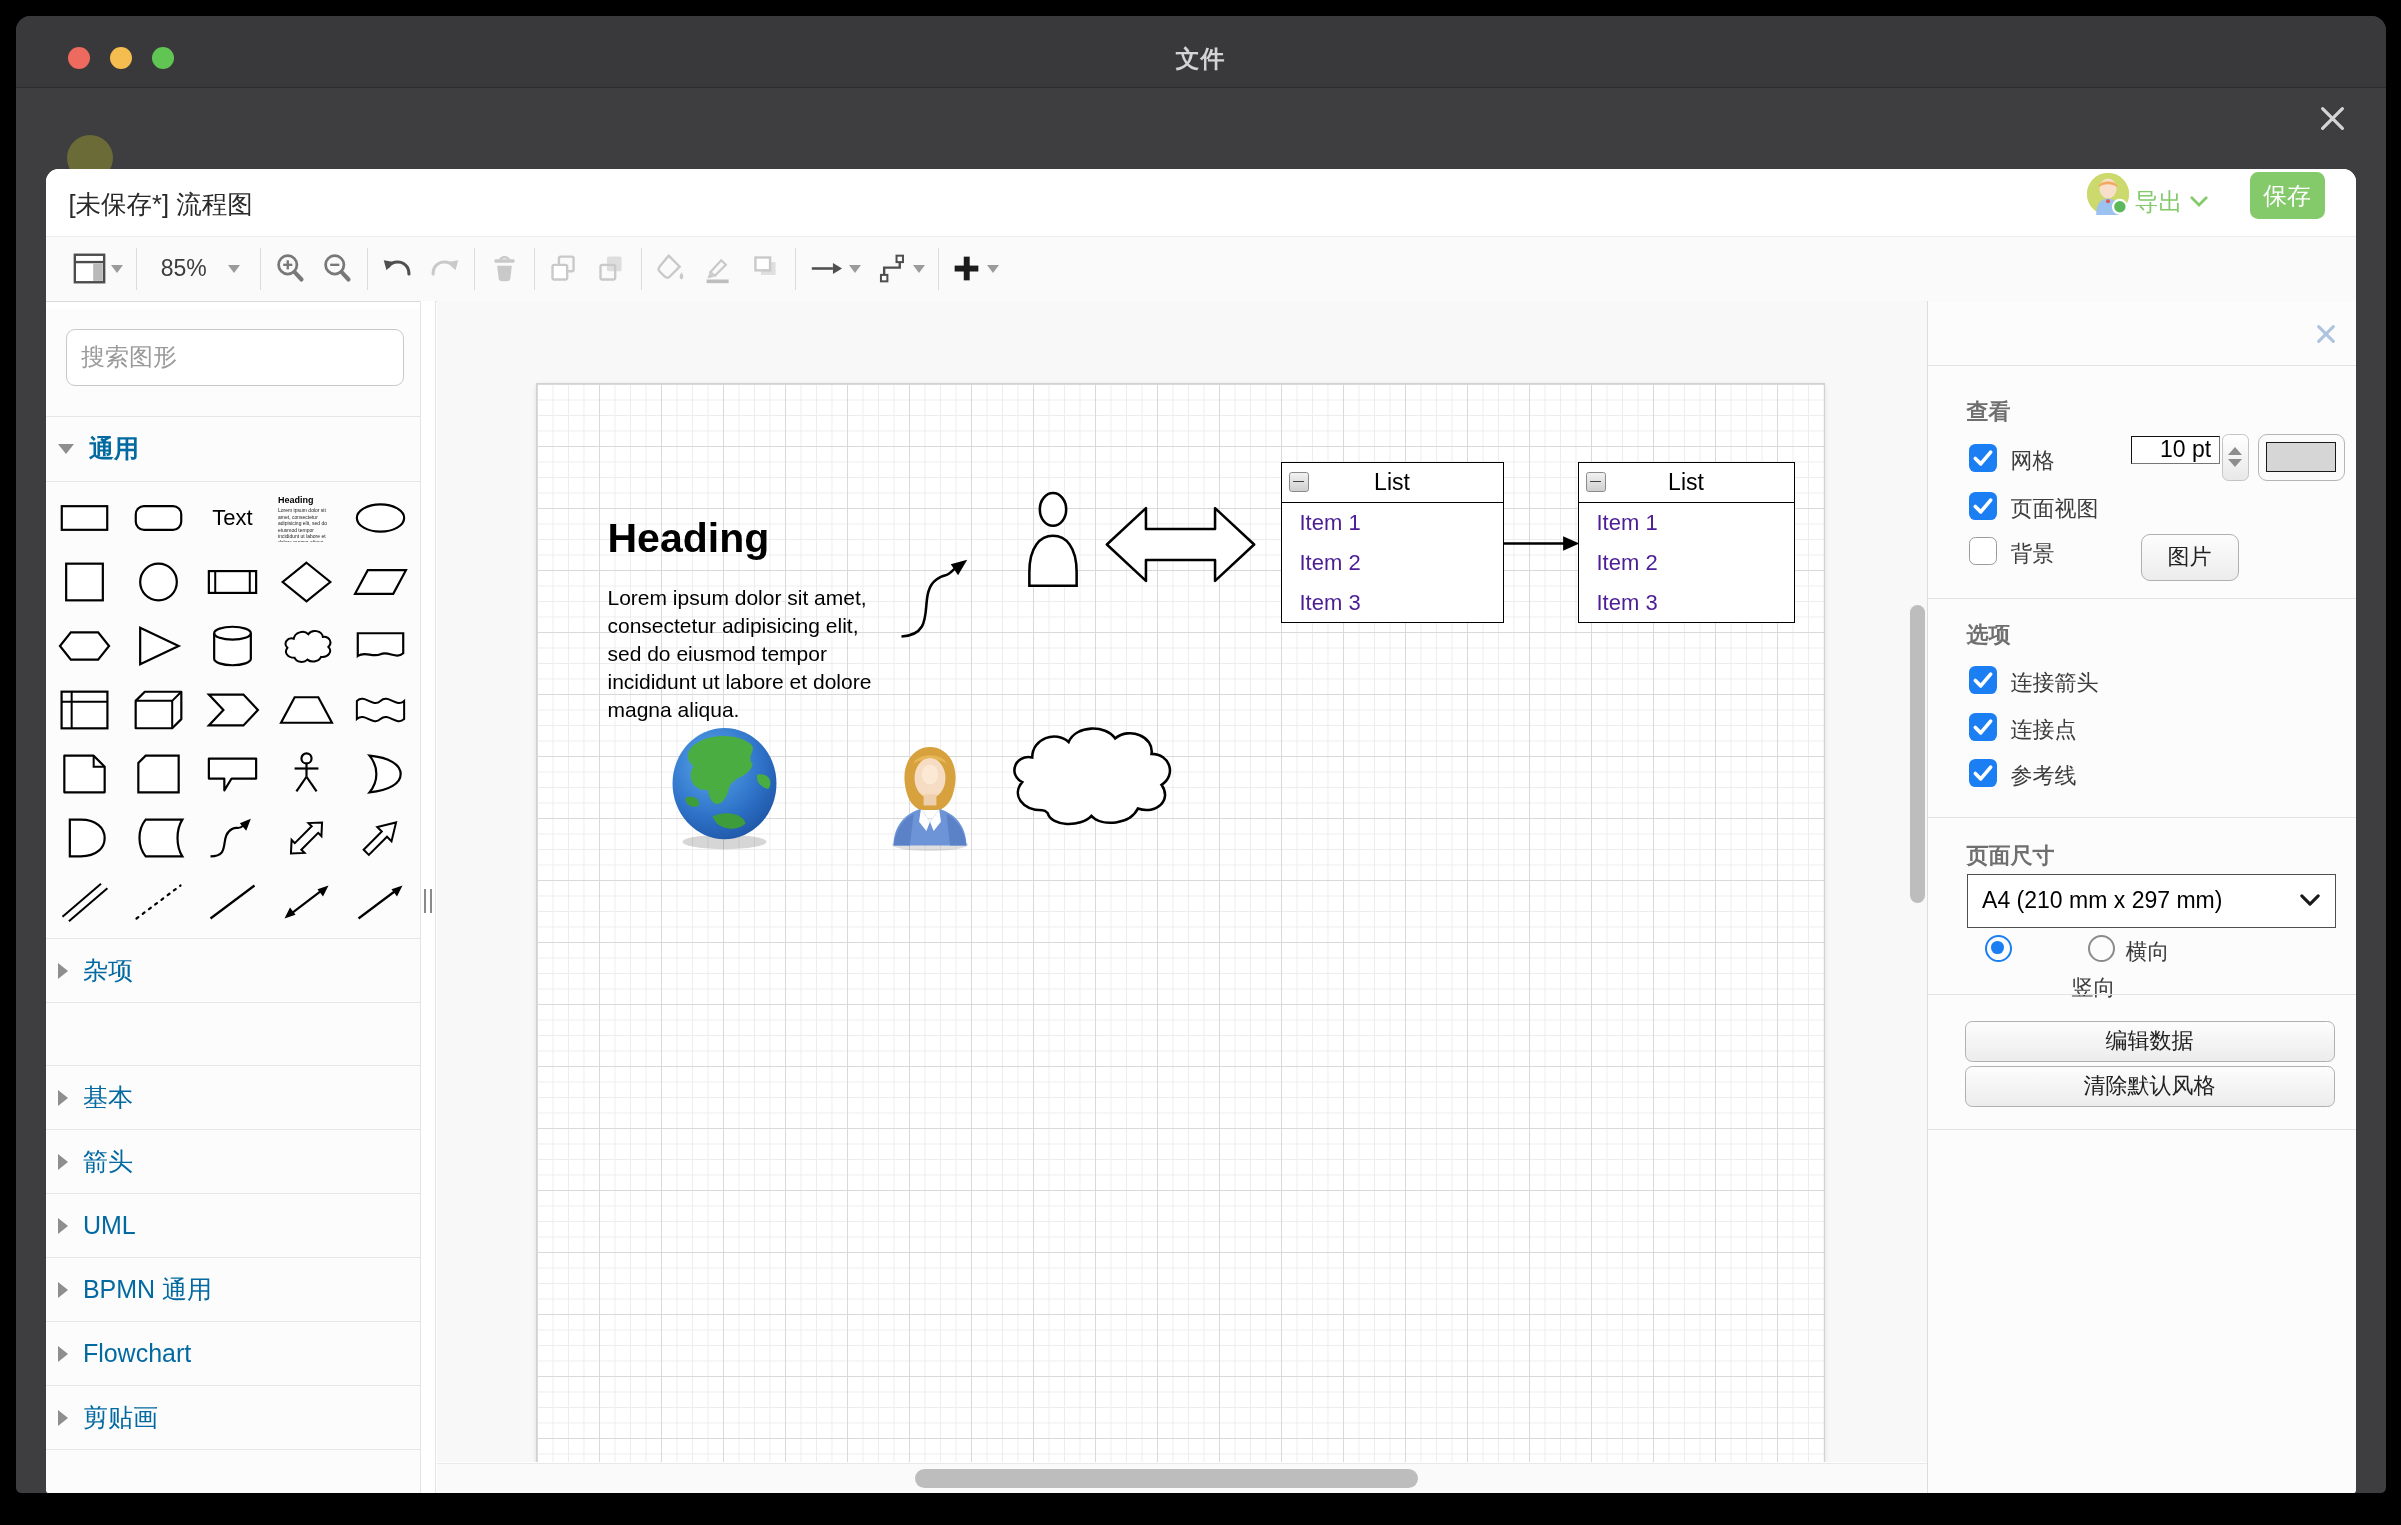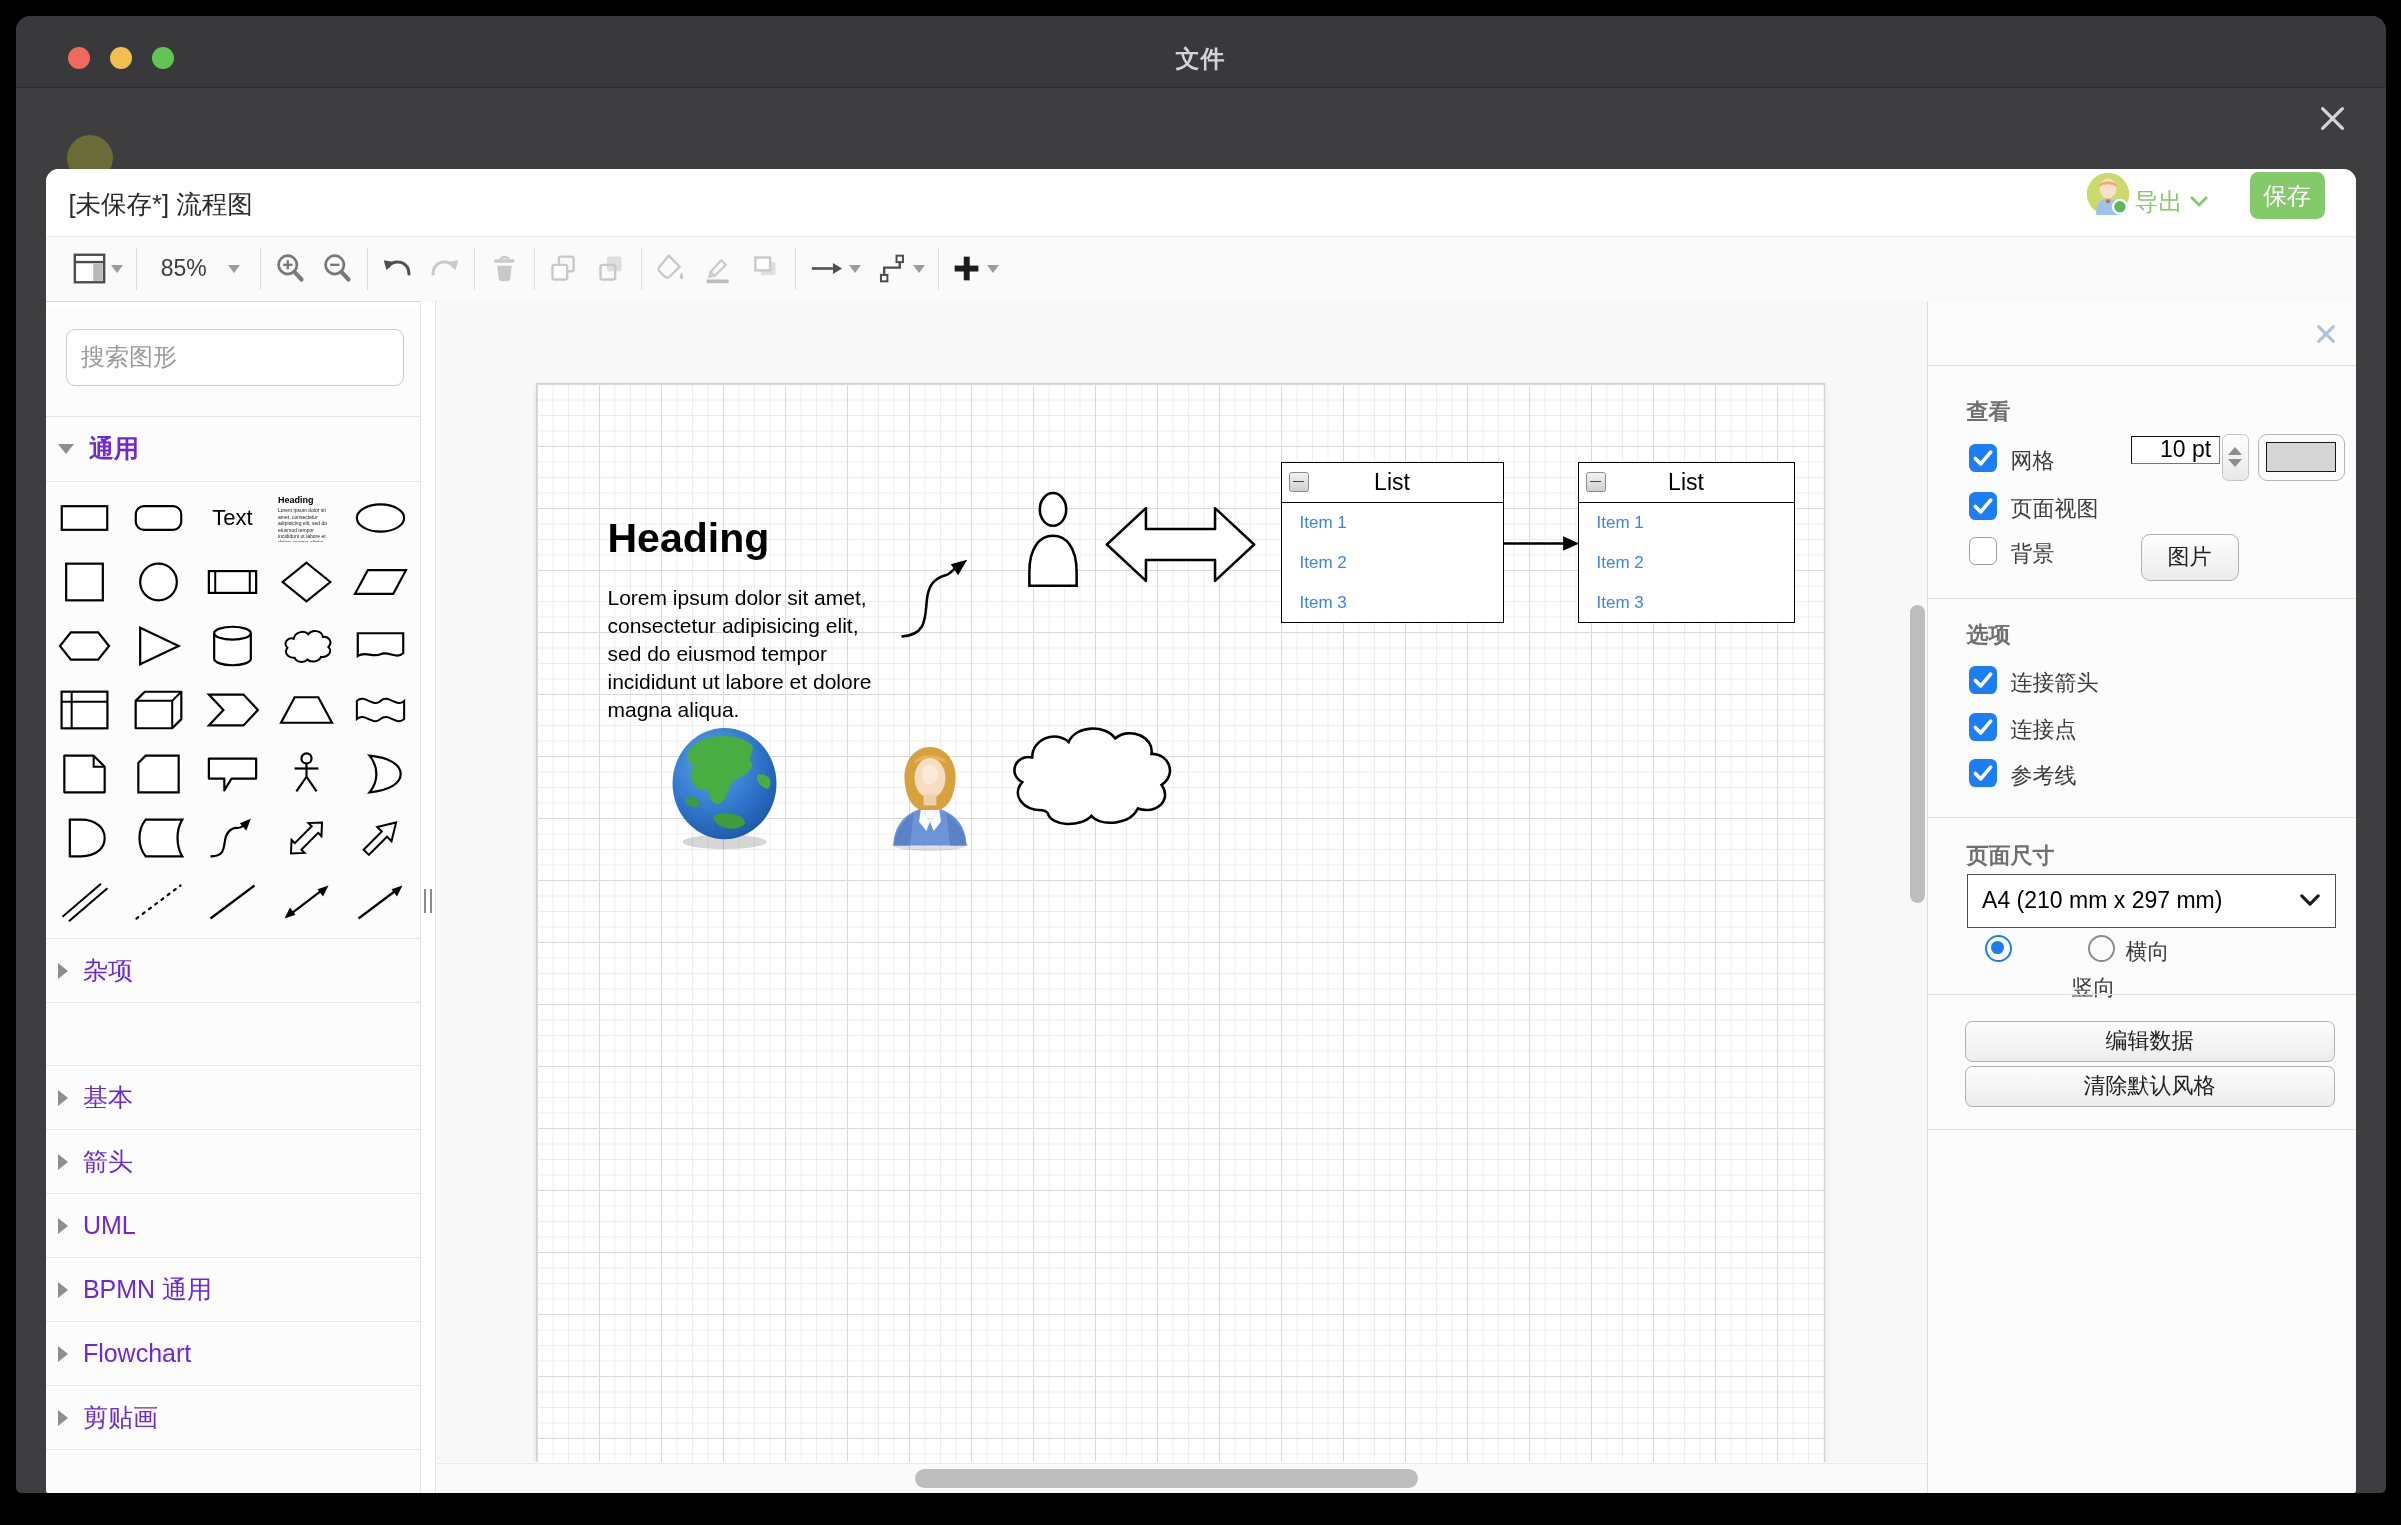--- a/index.html
+++ b/index.html
@@ -40,21 +40,21 @@
   #hscroll-thumb { left:478px; top:5.5px; width:503px; height:19px; background:#bdbdbd; border-radius:10px; }
   #vscroll-thumb { left:1473px; top:304px; width:15.5px; height:298px; background:#bdbdbd; border-radius:8.2px; }
   #panel { left:1881px; top:132px; width:429px; height:1192px; background:#fcfcfc; border-left:0.9px solid #dddddd; }
 
   
   #search-box { left:20px; top:20px; width:338px; height:57px; background:#fff; border:1.8px solid #c9c9c9; border-radius:9px; display:flex; align-items:center; padding:0 14.6px; }
   #search-box input { flex:1; border:none; outline:none; font-size:24px; color:#333; background:transparent; font-family:inherit; }
   #search-box input::placeholder { color:#9a9a9a; }
   .side-div { left:0; width:374px; height:0.9px; background:#e6e6e6; }
   .sec-row { left:0; width:374px; height:64px; display:flex; align-items:center; padding-left:12.8px; gap:14.6px; cursor:pointer; }
-  .sec-label { font-size:25px; color:#6d28d9; font-weight:500;text-align:center; }
+  .sec-label { font-size:25px; color:#0369a1; font-weight:500;text-align:center; }
   .tri-down { width:0; height:0; border-left:8.2px solid transparent; border-right:8.2px solid transparent; border-top:10px solid #8e8e8e; }
   .tri-right { width:0; height:0; border-top:8.2px solid transparent; border-bottom:8.2px solid transparent; border-left:10px solid #8e8e8e; }
   #shape-grid { left:0; top:174px; width:374px; height:453px; display:grid; grid-template-columns:repeat(5,1fr); grid-auto-rows:64px; align-items:center; justify-items:center; padding:3.6px 1.8px; }
   .cell { width:64px; height:57px; display:flex; align-items:center; justify-content:center; cursor:grab; }
   .cell svg { display:block; }
   .txt-shape { font-size:22px; color:#000; }
   .mini-tb { width:57px; height:47px; overflow:hidden; text-align:left; }
   .mini-tb .h { font-size:9px; font-weight:700; color:#000; }
   .mini-tb .b { font-size:5px; line-height:6.4px; color:#222; margin-top:2.7px; }
 
@@ -65,21 +65,21 @@
       linear-gradient(to bottom,#d9d9d9 0.9px,transparent 0.9px),
       linear-gradient(to right,#ededed 0.9px,transparent 0.9px),
       linear-gradient(to bottom,#ededed 0.9px,transparent 0.9px);
     background-size:62px 62px,62px 62px,15.5px 15.5px,15.5px 15.5px; }
   #cv-heading { left:71px; top:131px; font-size:41px; font-weight:700; color:#000; }
   #cv-paragraph { left:71px; top:200px; width:276px; font-size:21px; line-height:28px; color:#000; }
   .listbox { background:#fff; border:1.8px solid #000; }
   .listbox .lhead { height:40px; border-bottom:1.8px solid #000; position:relative; display:flex; align-items:center; justify-content:center; font-size:23px; color:#000; }
   .collapse-btn { position:absolute; left:7.3px; top:9px; width:20px; height:20px; border:0.9px solid #8a8a8a; border-radius:2.7px; background:linear-gradient(#f2f2f2,#cfcfcf); display:flex; align-items:center; justify-content:center; cursor:pointer; }
   .collapse-btn .minus { width:11px; height:1.8px; background:#444; }
-  .lrow { height:40px; display:flex; align-items:center; padding-left:18px; font-size:17px; color:#3b82f6; }
+  .lrow { height:40px; display:flex; align-items:center; padding-left:18px; font-size:22px; color:#4c1d95; }
 
   
   .pan-div { left:0; width:429px; height:0.9px; background:#e2e2e2; }
   .pan-h { font-size:22px; font-weight:700; color:#6f6f6f; }
   .pan-label { font-size:22px; color:#3d3d3d; }
   #panel-title { left:0; top:0; width:429px; height:64px; display:flex; align-items:center; justify-content:center; font-size:23px; font-weight:600; color:#4a4a4a; }
   .cb { width:28px; height:28px; border-radius:6.4px; cursor:pointer; }
   .cb.on { background:#1b7ef2; }
   .cb.off { background:#fff; border:1.8px solid #9b9b9b; }
   .radio { width:27px; height:27px; border-radius:50%; cursor:pointer; }

